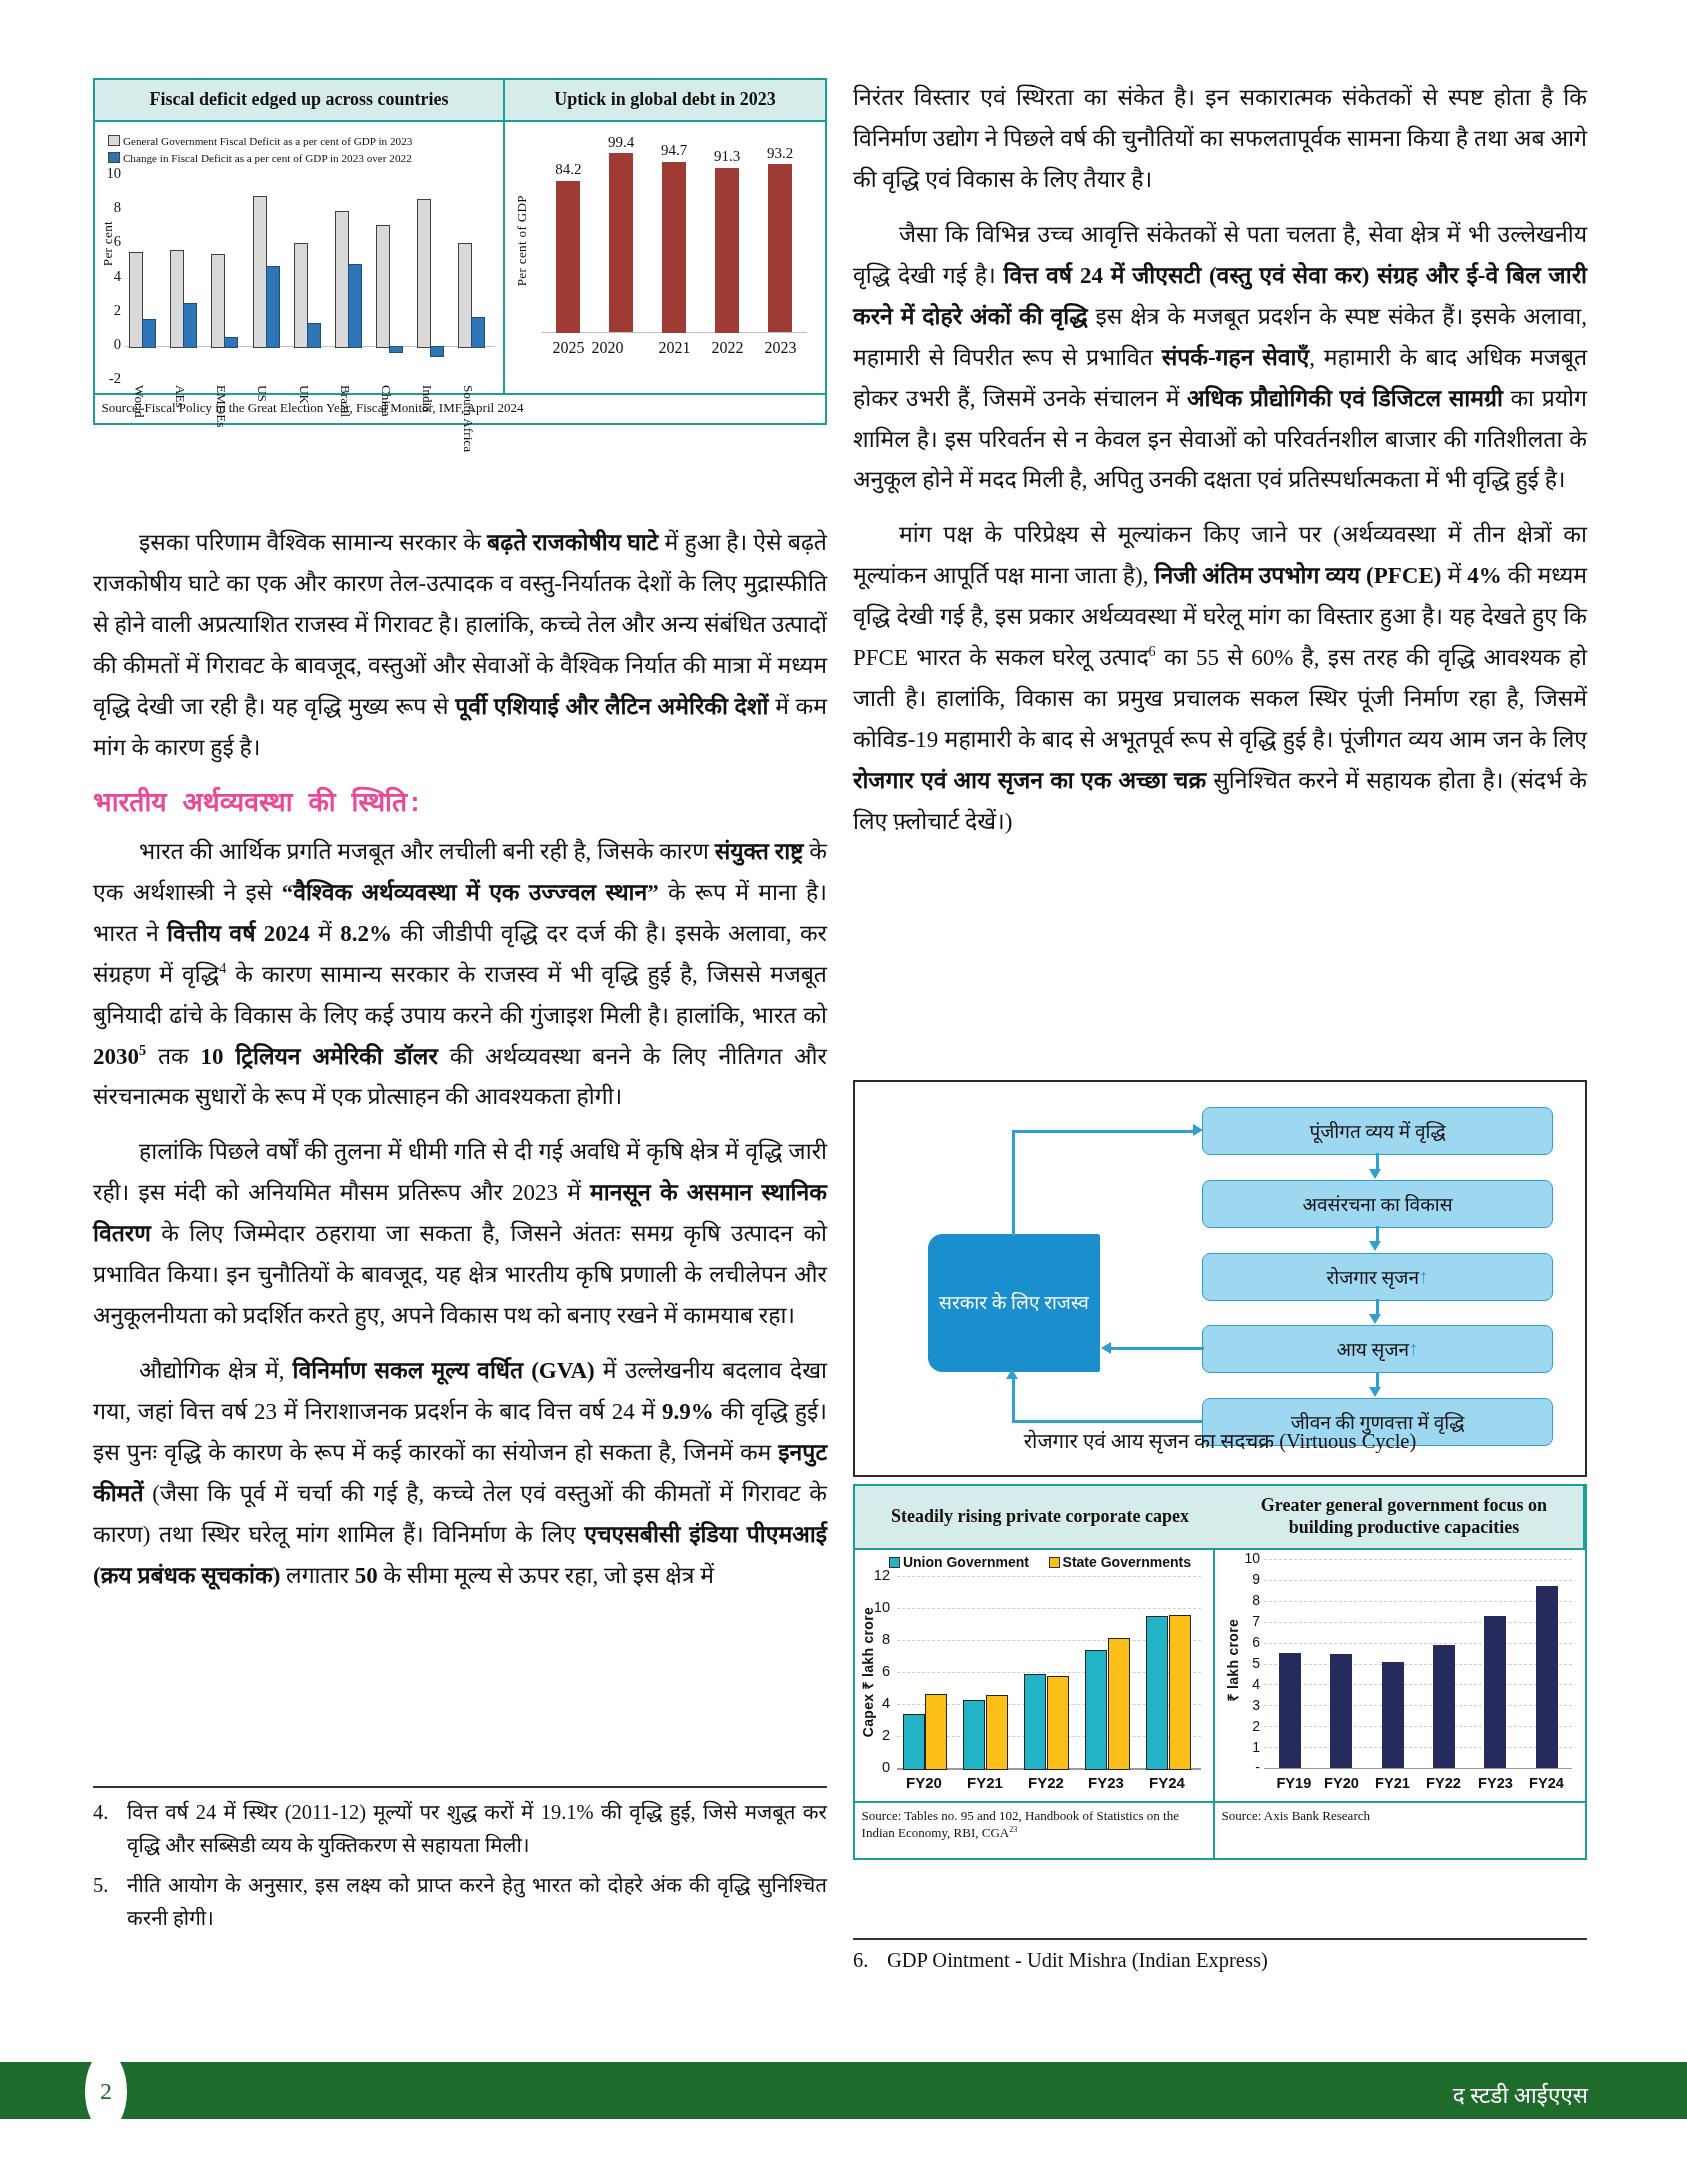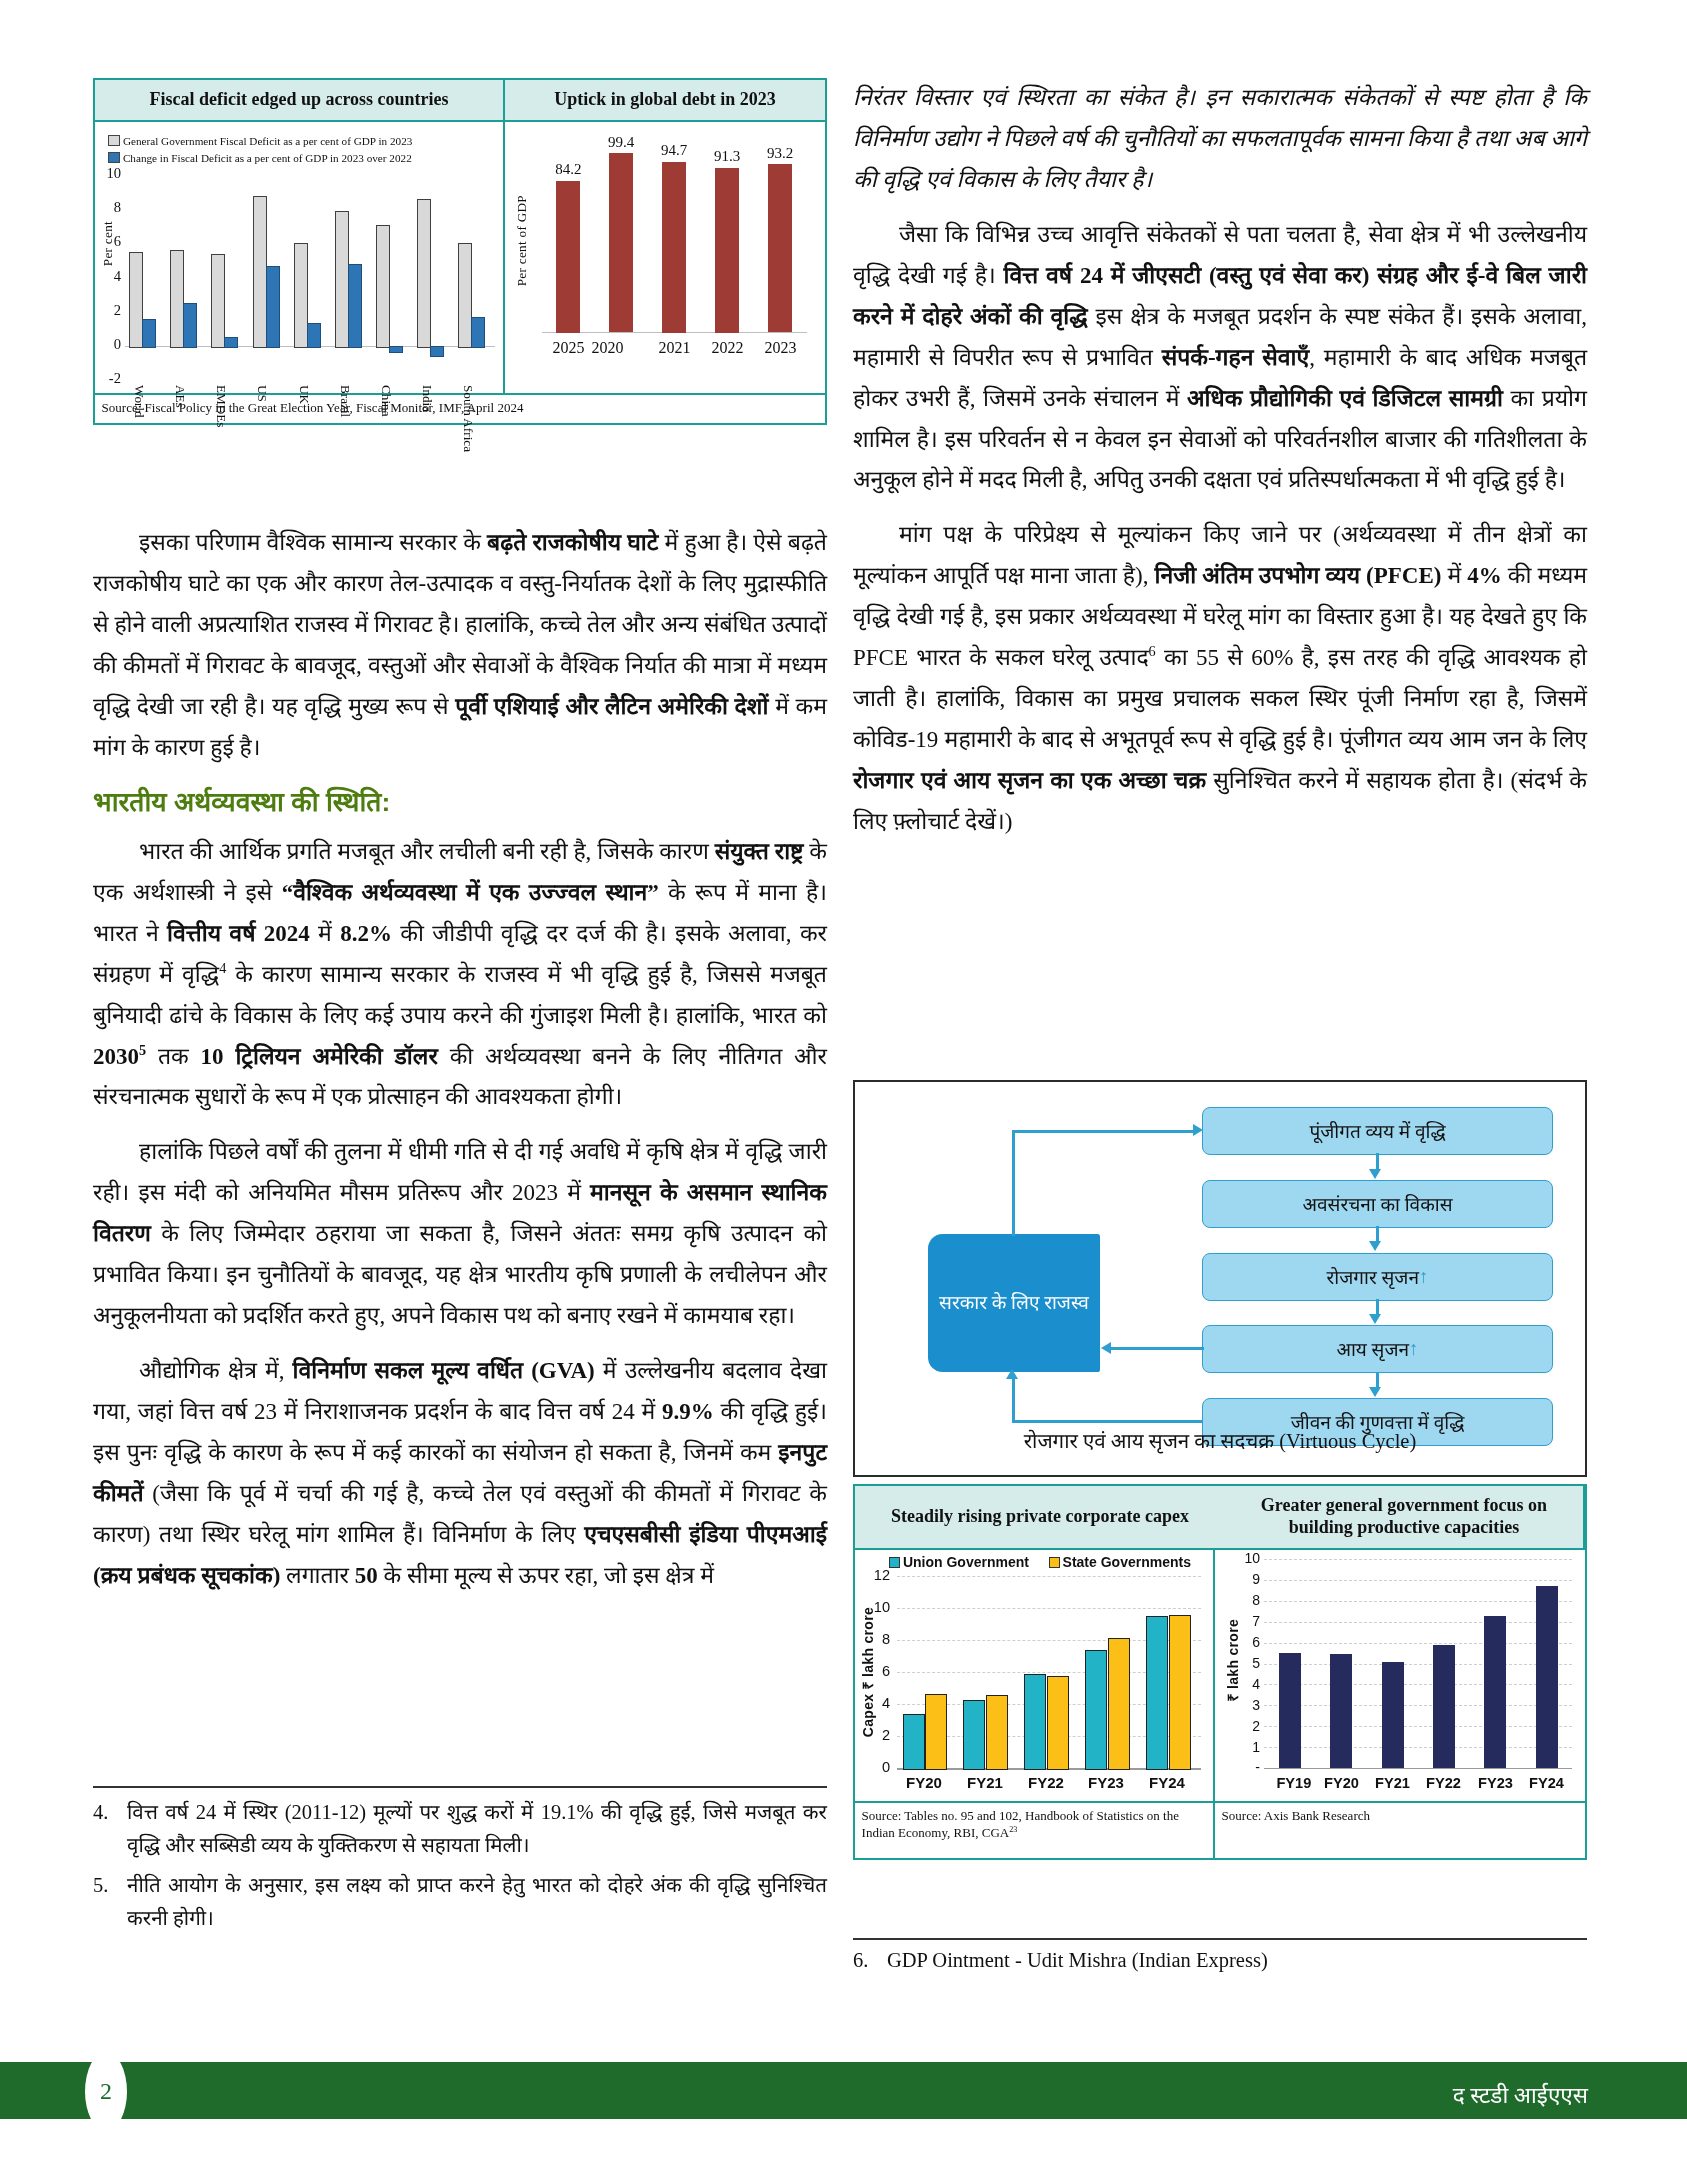--- a/index.html
+++ b/index.html
@@ -6,25 +6,25 @@
   body{width:1687px;height:2183px;position:relative;font-family:"Liberation Serif",serif;color:#111;}
   .page{position:absolute;inset:0;background:#fff;}
 
   
   .col{position:absolute;top:79px;width:734px;}
   .col-left{left:93px;}
   .col-right{left:853px;}
 
   .para{font-size:23px;line-height:1.78;text-align:justify;text-indent:46px;margin:0 0 14px 0;
         font-family:"Liberation Serif",serif;}
-  .para.noind{text-indent:0;font-style:italic;}
+  .para.noind{text-indent:0;}
   .b{font-weight:bold;}
   sup{font-size:.62em;vertical-align:super;line-height:0;}
 
-  .heading{color:#4d7c0f;font-size:26.5px;font-weight:bold;margin:5.3px 0 13.2px 0;font-family:Liberation Sans, sans-serif;}
+  .heading{color:#ec4899;font-size:26.5px;font-weight:bold;margin:5.3px 0 13.2px 0;font-family:Liberation Mono, monospace;}
 
   
   .panel{border:2px solid #1b9e96;background:#fff;box-sizing:border-box;}
   .panel-row{display:flex;}
   .panel-head{background:#d6eceb;border-bottom:2px solid #1b9e96;
               display:flex;align-items:center;justify-content:center;text-align:center;
               font-weight:bold;font-size:18px;line-height:1.2;padding:9.3px 5.3px;box-sizing:border-box;}
   .vsep{border-right:2px solid #1b9e96;}
   .panel-body{box-sizing:border-box;padding:6.6px 4px;}
   .panel-src{font-size:13px;padding:5.3px 6.6px;border-top:2px solid #1b9e96;box-sizing:border-box;line-height:1.3;}

